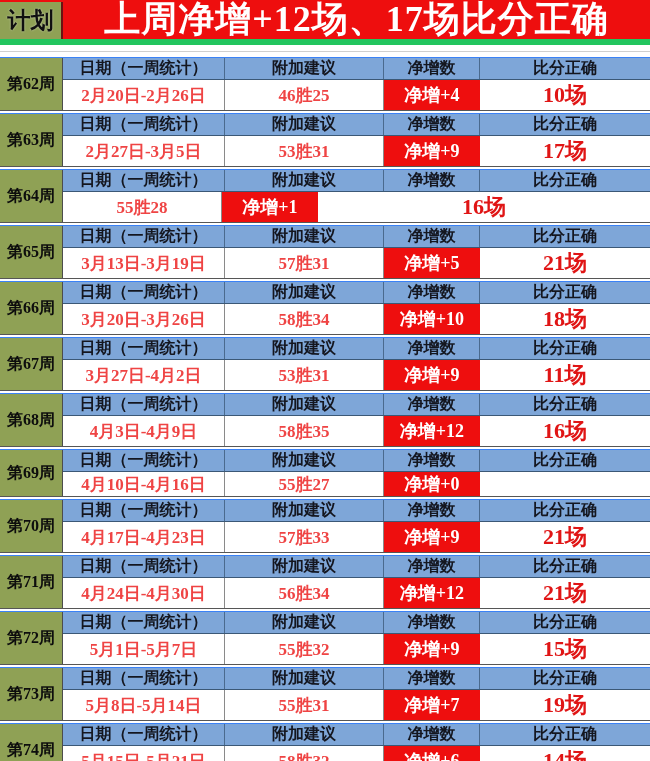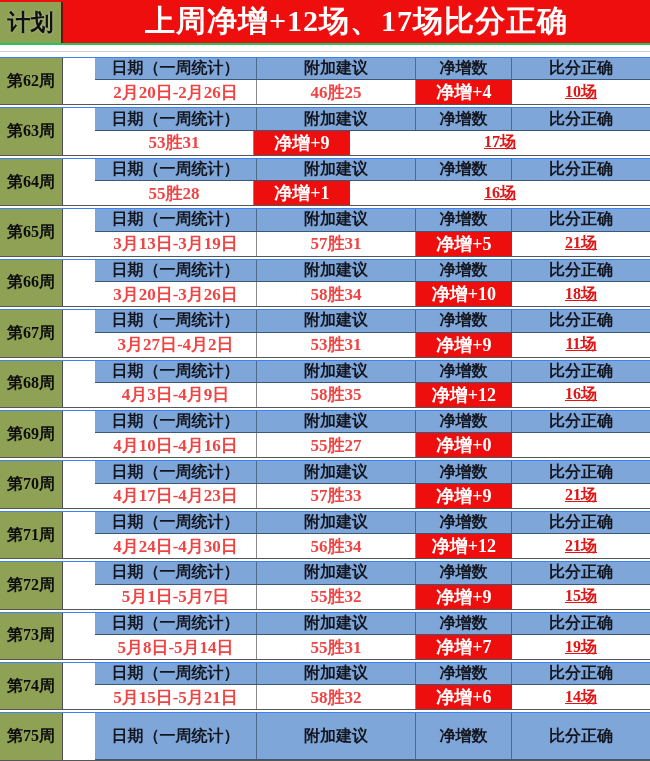--- a/index.html
+++ b/index.html
@@ -14,54 +14,54 @@
   body{
     font-family:"Liberation Serif","DejaVu Serif",serif;
     width:650px;height:761px;overflow:hidden;
   }
   .page{width:650px;height:761px;display:flex;flex-direction:column;background:#fff;}
 
   
   .topbar{
     height:45px;flex:0 0 45px;background:var(--banner-bg);
     display:flex;align-items:stretch;
-    border-bottom:2px solid #22c55e;
+    border-bottom:6px solid #22c55e;
     justify-content:center;
   }
   .plan-cell{
     flex:0 0 63px;background:var(--week-bg);
     margin:2px 0 0 0;
     border-right:2px solid #6b1212;
     display:flex;align-items:center;justify-content:center;
     font-size:23px;font-weight:bold;color:#101010;
     text-shadow:0 0 2px rgba(255,255,255,.55);
   }
   .banner{
     flex:1;display:flex;align-items:center;justify-content:center;
-    color:#fff;font-size:30px;font-weight:bold;letter-spacing:1px;border-radius:13px;
+    color:#fff;font-size:36px;font-weight:bold;letter-spacing:1px;border-radius:13px;
   }
 
   
   .gap{height:12px;flex:0 0 12px;background:#fff;position:relative;}
   .gap .hairline{position:absolute;left:0;right:0;top:6px;height:1px;background:#cfcfcf;}
 
   
   .blocks{flex:1;display:flex;flex-direction:column;gap:2px;}
   .block{
     flex:1;display:flex;align-items:stretch;
     border-top:1px solid #3b82f6;border-bottom:1px solid #565656;
     background:#fff;
   }
   .week-cell{
     flex:0 0 63px;background:var(--week-bg);
     border-right:1px solid #4c4c4c;
     display:flex;align-items:center;justify-content:center;
     font-size:16px;font-weight:bold;color:#0d0d0d;
   }
-  .rows{flex:1;display:flex;flex-direction:column;margin-left:32px;}
+  .rows{flex:1;display:flex;flex-direction:column;}
   .hrow{
     flex:1;display:flex;background:var(--header-bg);
     border-bottom:1px solid #3b5876;
   }
   .drow{flex:1;display:flex;background:#fff;}
   .cell{
     display:flex;align-items:center;justify-content:center;
     overflow:hidden;white-space:nowrap;
   }
   .c-date  {flex:0 0 162px;}
@@ -75,21 +75,21 @@
   .hrow .cell:last-child{border-right:none;}
   .drow .cell{
     font-size:17px;font-weight:bold;color:#ef4444;
     border-right:1px solid #8a8a8a;
   }
   .drow .cell:last-child{border-right:none;}
   .drow .c-net{
     background:var(--net-bg);color:#fff;font-size:18px;font-weight:bold;
     border-right:none;
   }
-  .drow .c-score{color:var(--accent-text);font-size:16px;font-weight:bold;text-decoration:underline;}
+  .drow .c-score{color:var(--accent-text);font-size:22px;font-weight:bold;}
 </style>
 </head>
 <body>
 
 <div class="page">
 
   <div class="topbar">
     <div class="plan-cell">计划</div>
     <div class="banner">上周净增+12场、17场比分正确</div>
   </div>
@@ -120,20 +120,21 @@
   <div class="block">
     <div class="week-cell cell">第63周</div>
     <div class="rows">
       <div class="hrow">
         <div class="cell c-date">日期（一周统计）</div>
         <div class="cell c-advice">附加建议</div>
         <div class="cell c-net">净增数</div>
         <div class="cell c-score">比分正确</div>
       </div>
       <div class="drow">
+        <div class="cell c-date">2月27日-3月5日</div>
         <div class="cell c-advice">53胜31</div>
         <div class="cell c-net">净增+9</div>
         <div class="cell c-score">17场</div>
       </div>
     </div>
   </div>
 
   <div class="block">
     <div class="week-cell cell">第64周</div>
     <div class="rows">

